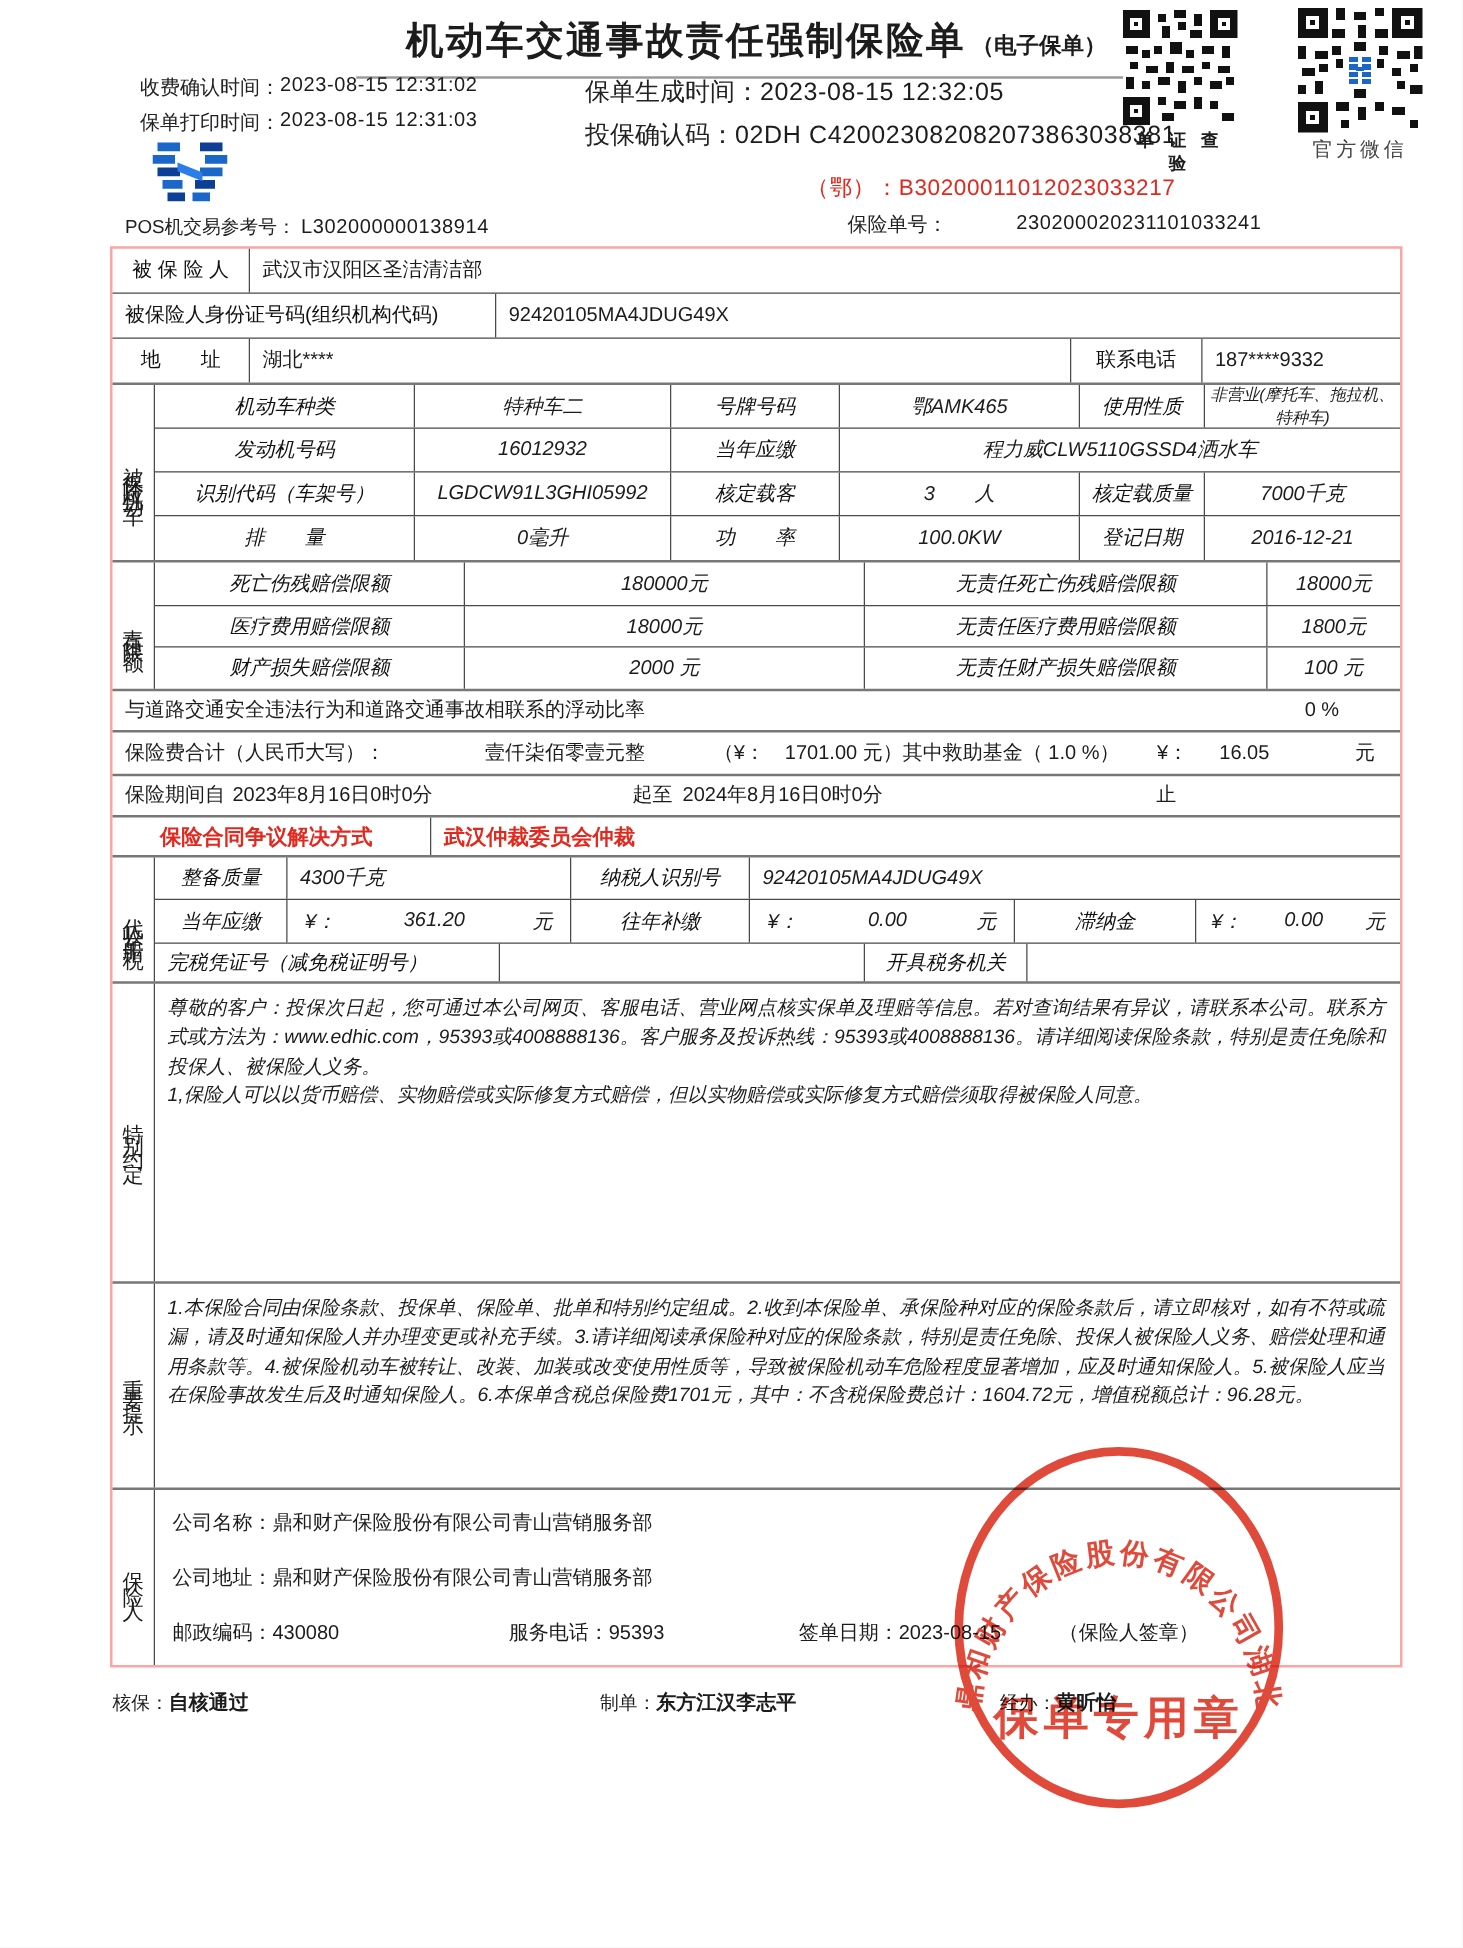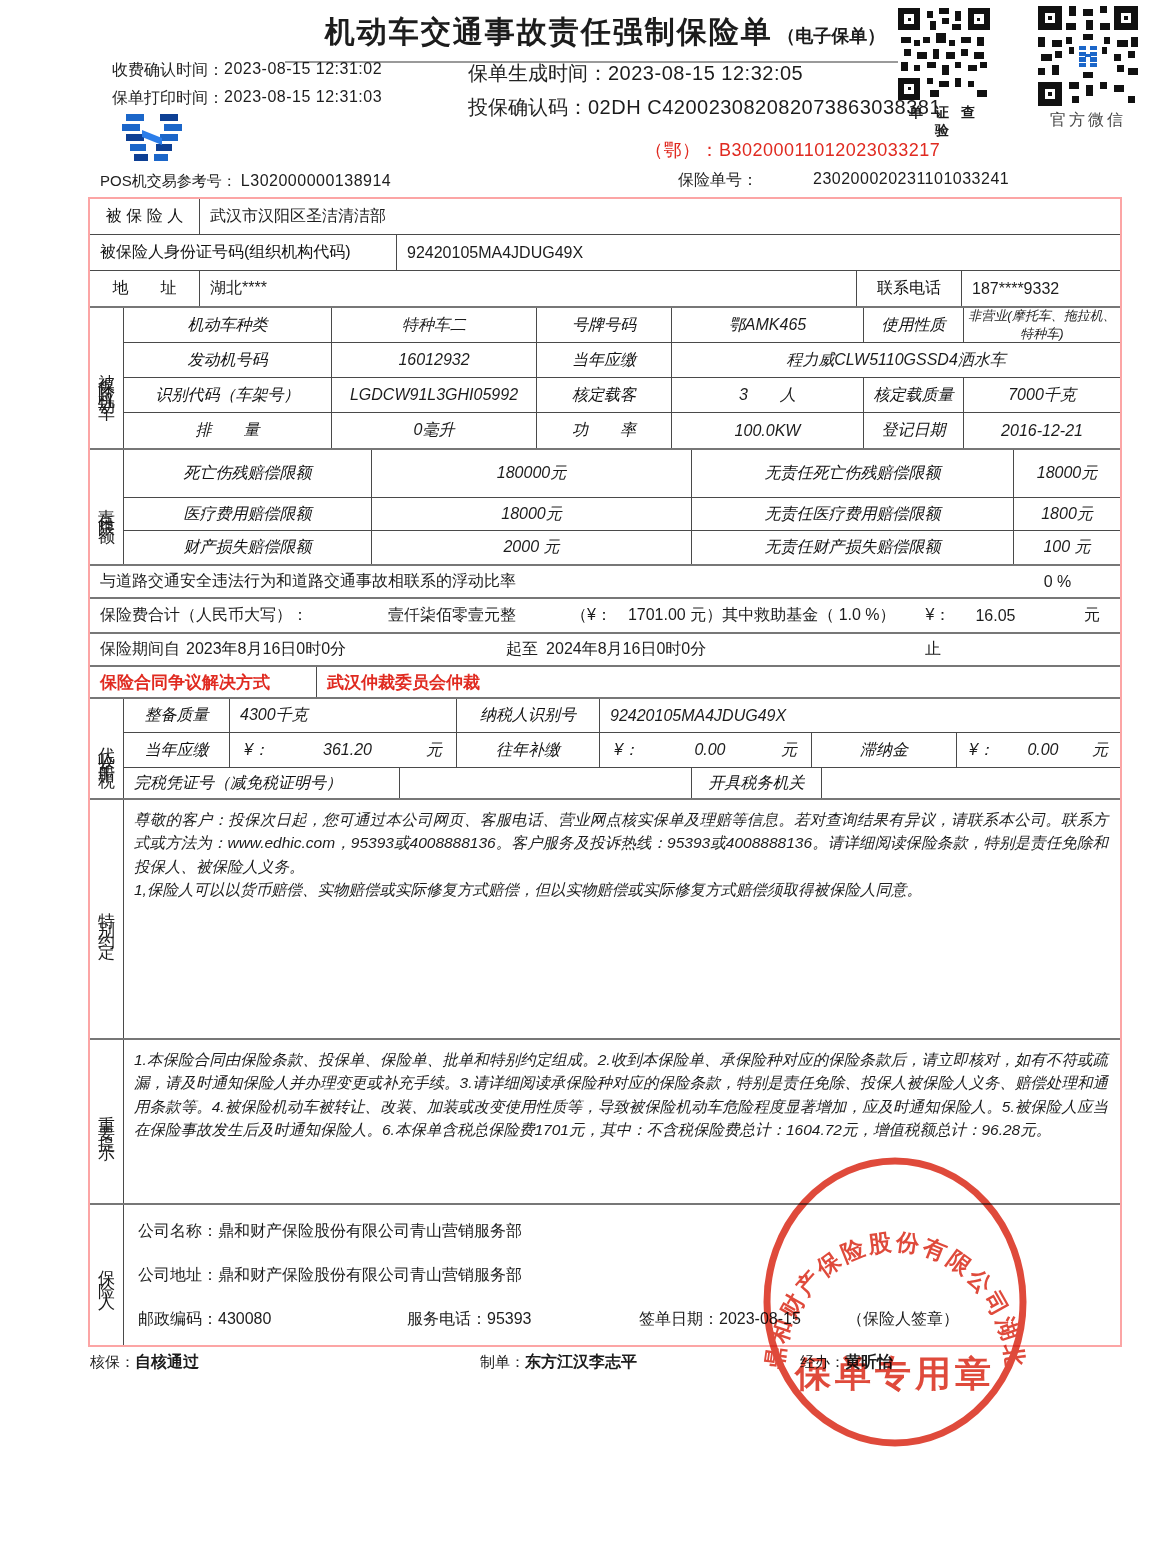--- a/index.html
+++ b/index.html
@@ -282,21 +282,21 @@
           <div class="cell" style="width:192px;">100.0KW</div>
           <div class="cell label" style="width:100px;">登记日期</div>
           <div class="cell" style="flex:1;">2016-12-21</div>
         </div>
       </div>
     </div>
 
     <div class="section sec">
       <div class="vlabel">责任限额</div>
       <div class="vbody">
-        <div class="row" style="height:48px;">
+        <div class="row" style="height:35px;">
           <div class="cell label" style="width:248px;">死亡伤残赔偿限额</div>
           <div class="cell" style="width:320px;">180000元</div>
           <div class="cell label" style="width:322px;">无责任死亡伤残赔偿限额</div>
           <div class="cell" style="flex:1;">18000元</div>
         </div>
         <div class="row" style="height:33px;">
           <div class="cell label" style="width:248px;">医疗费用赔偿限额</div>
           <div class="cell" style="width:320px;">18000元</div>
           <div class="cell label" style="width:322px;">无责任医疗费用赔偿限额</div>
           <div class="cell" style="flex:1;">1800元</div>
@@ -329,21 +329,21 @@
     <div class="section row" style="height:33px;">
       <div class="cell left" style="flex:1; border-right:none;">
         <span>保险期间自</span>
         <span style="margin-left:6px;">2023年8月16日0时0分</span>
         <span style="margin-left:160px;">起至</span>
         <span style="margin-left:8px;">2024年8月16日0时0分</span>
         <span style="margin-left:auto; margin-right:175px;">止</span>
       </div>
     </div>
 
-    <div class="section row" style="height:32px;">
+    <div class="section row" style="height:32px;padding-left:28px;">
       <div class="cell left red bold" style="width:227px; font-size:17px;">保险合同争议解决方式</div>
       <div class="cell left red bold" style="flex:1; font-size:17px;">武汉仲裁委员会仲裁</div>
     </div>
 
     <div class="section sec">
       <div class="vlabel">代收车船税</div>
       <div class="vbody">
         <div class="row" style="height:34px;">
           <div class="cell label" style="width:106px;">整备质量</div>
           <div class="cell left" style="width:227px;">4300千克</div>

